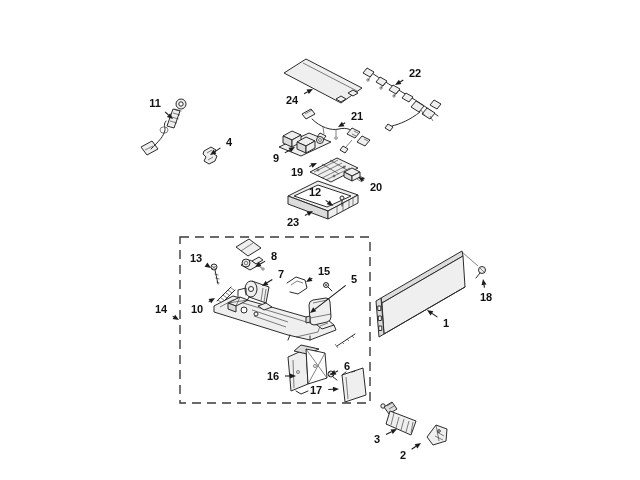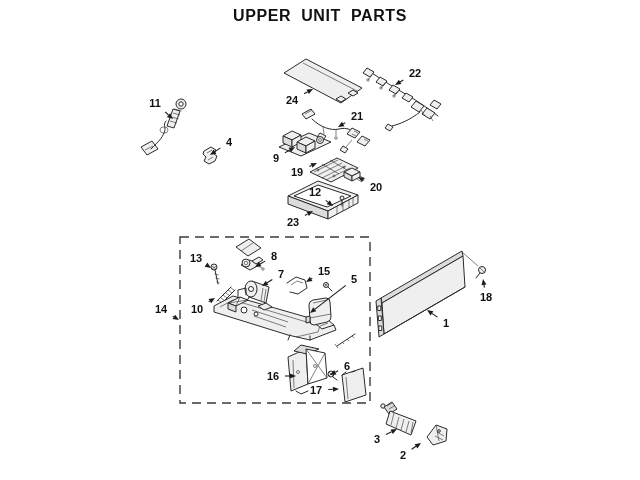--- a/index.html
+++ b/index.html
@@ -16,21 +16,20 @@
   .tn{fill:none;stroke:var(--line,#2b2b2b);stroke-width:.6;}
   .dash{fill:none;stroke:#3a3a3a;stroke-width:1.4;stroke-dasharray:9 6;}
   .leader{stroke:#1c1c1c;stroke-width:1.1;}
   .head{fill:#1c1c1c;stroke:none;}
   .callout-num{font:700 11px "Liberation Sans",sans-serif;fill:var(--label,#111);text-anchor:middle;}
 </style>
 </head>
 <body>
 
 <div class="page">
-  <h1 class="title">UPPER UNIT PARTS</h1>
 
   <svg class="diagram" width="640" height="480" viewBox="0 0 640 480">
 
     <g>
       <path class="fl" d="M306 59 L362 88 L341 103 L284 73 Z"></path>
       <path class="tn" d="M303 63 L357 91"></path>
       <path class="fl" d="M336 99 l5 3 l5 -3 l-5 -3 Z"></path>
       <path class="fl" d="M348 93 l5 3 l5 -3 l-5 -3 Z"></path>
     </g>
 

